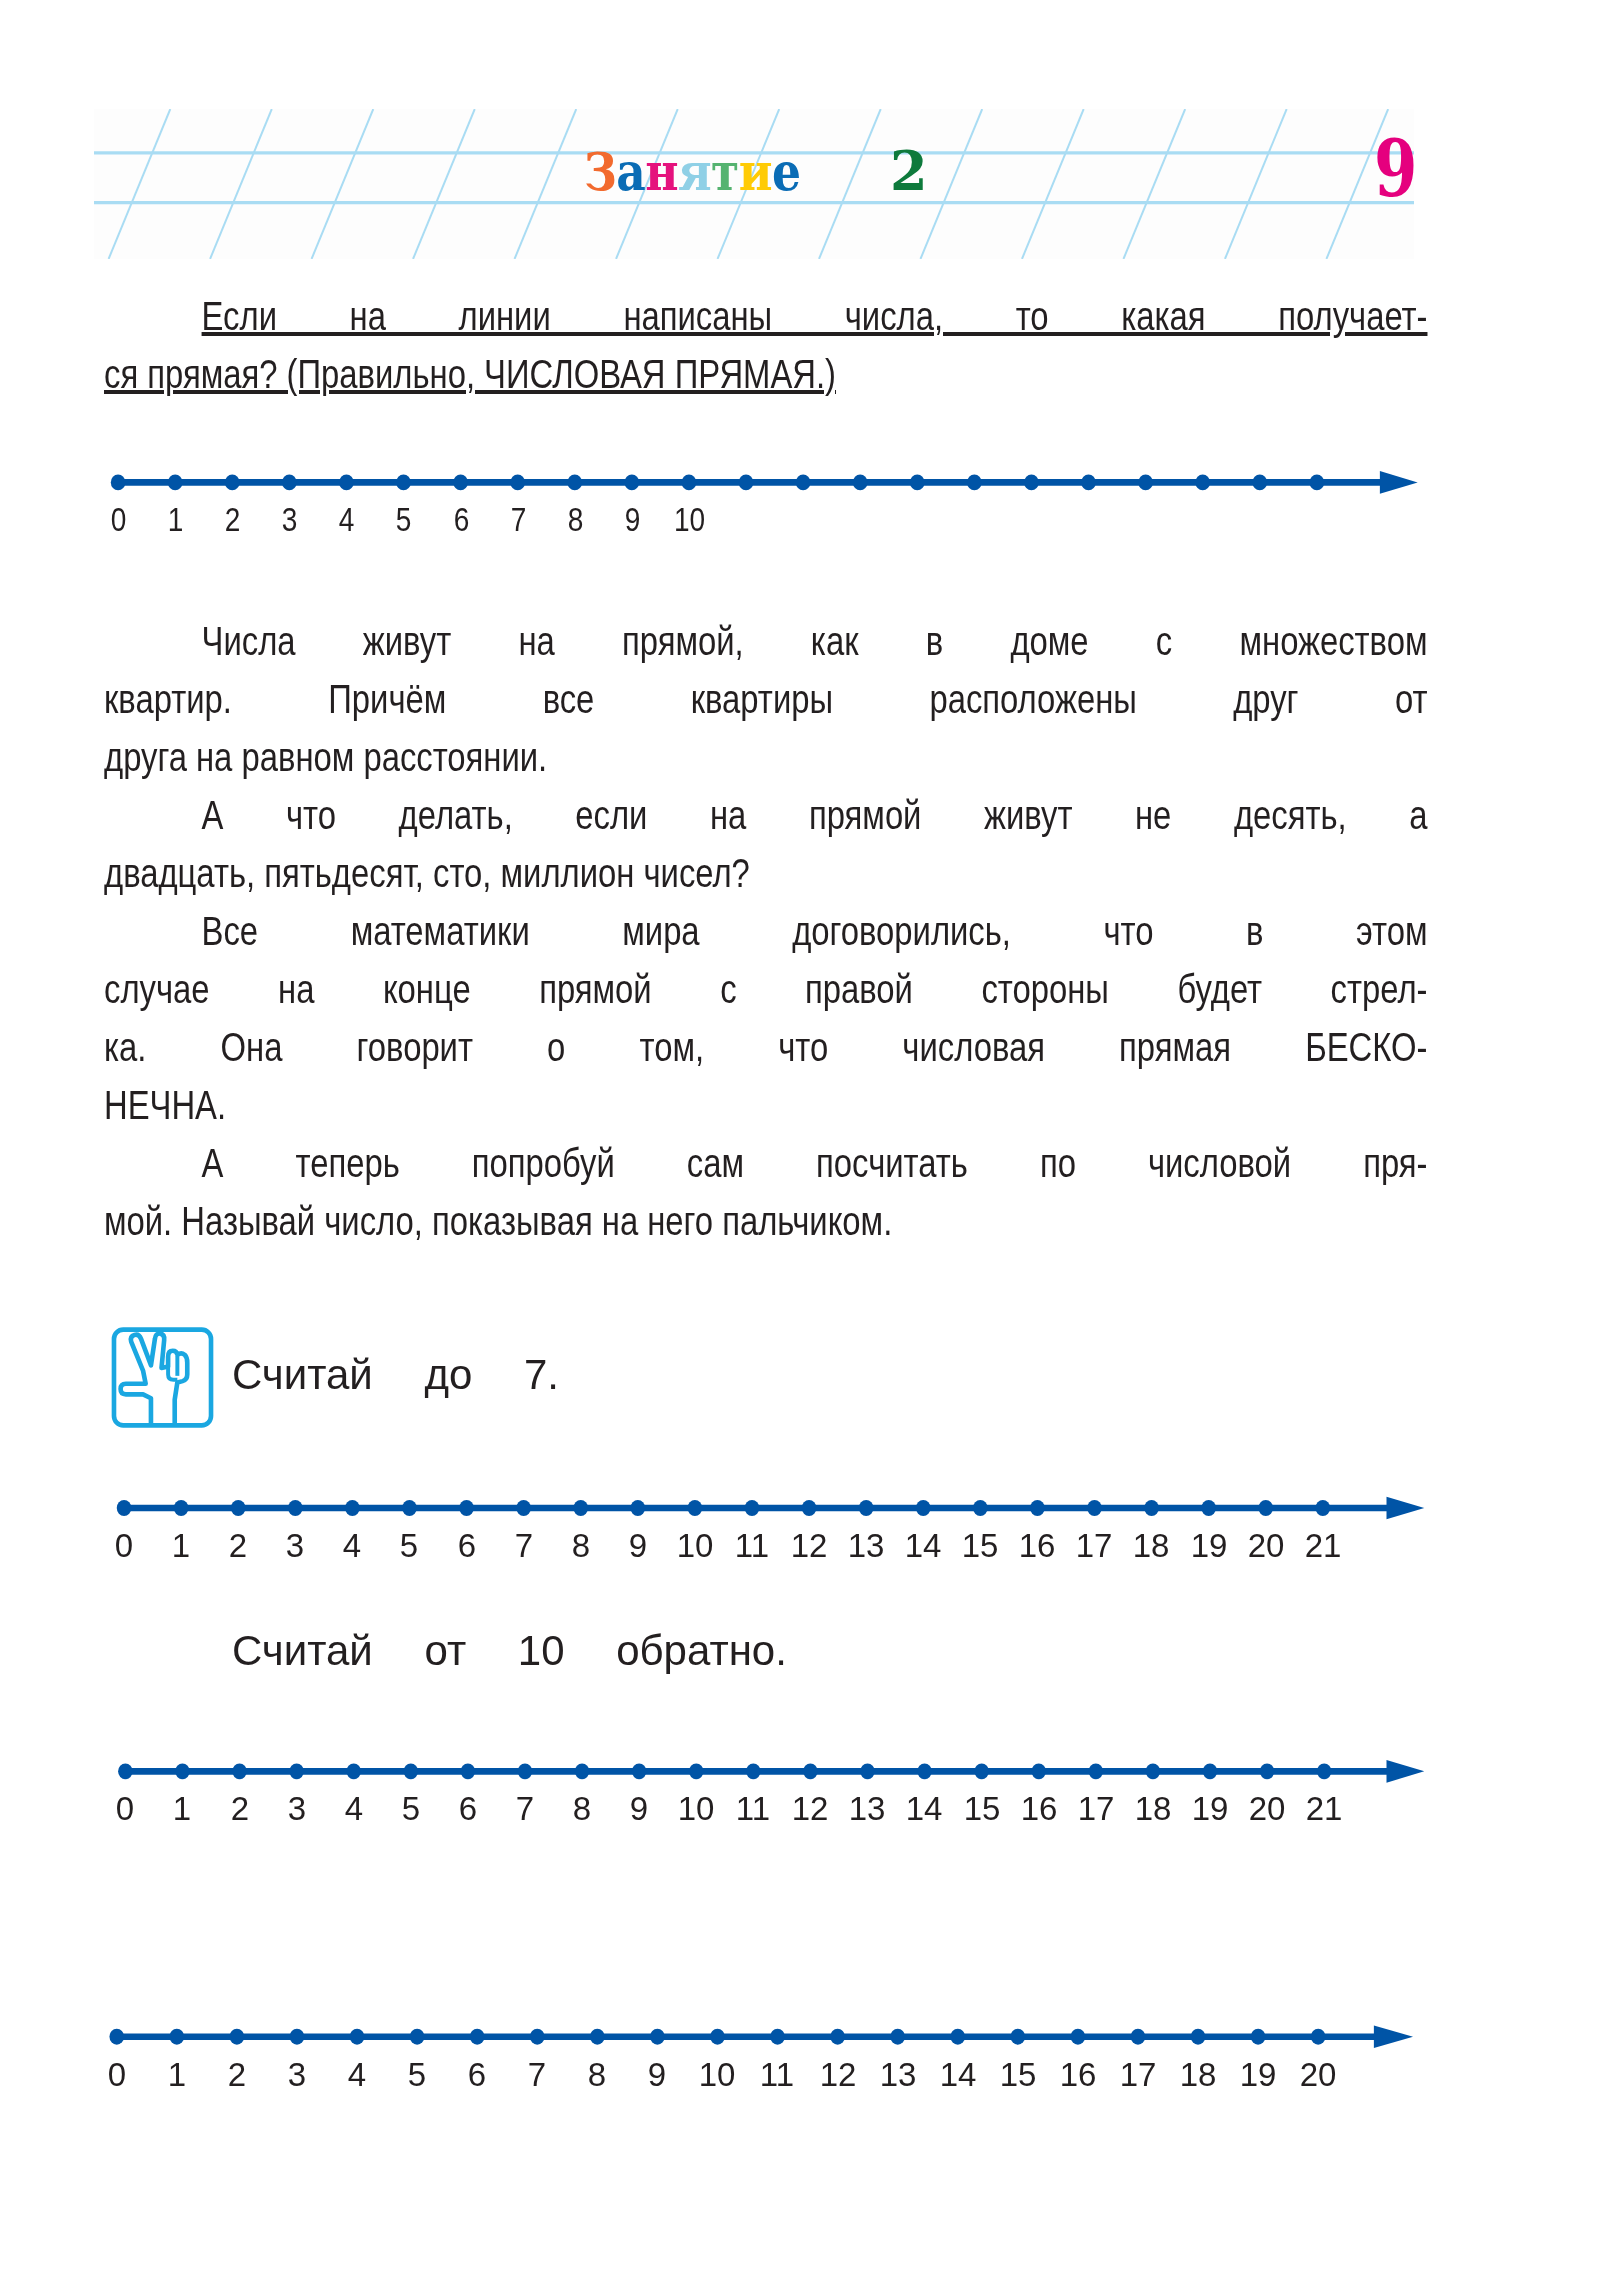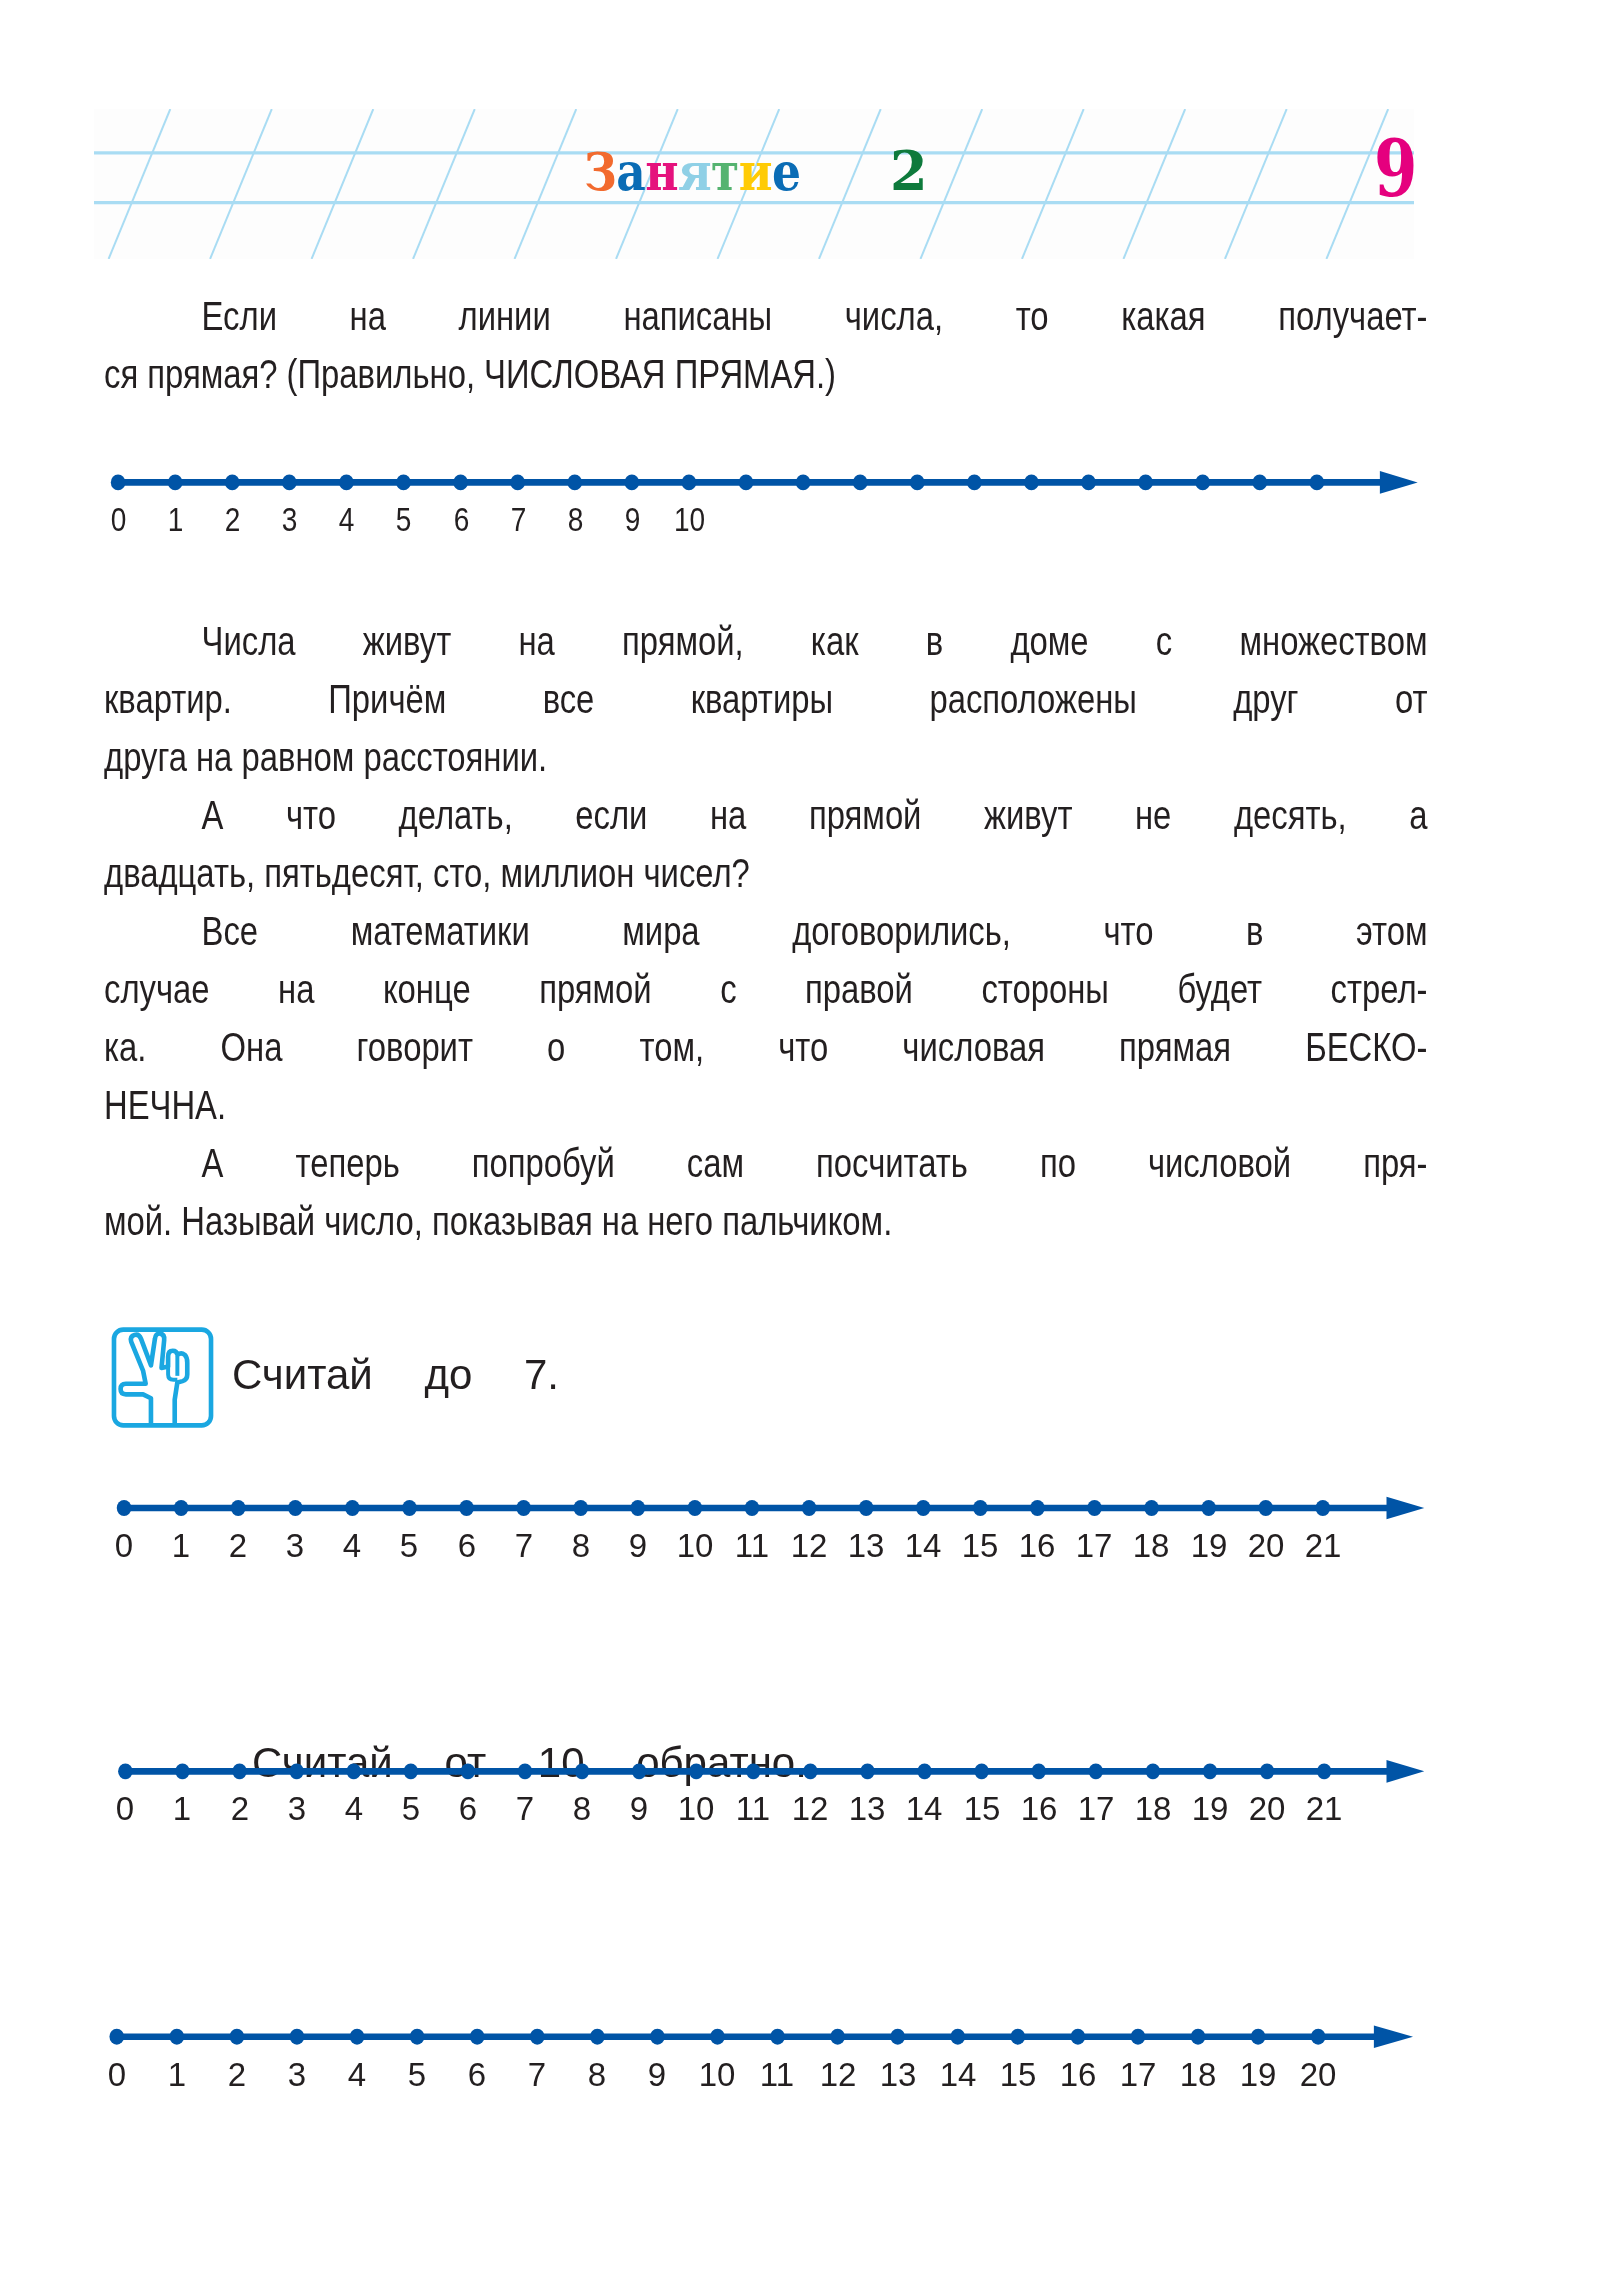--- a/index.html
+++ b/index.html
@@ -65,21 +65,21 @@
     <line x1="0" y1="66" x2="1990" y2="66" stroke="#a9dcf3" stroke-width="5"></line>
     <line x1="0" y1="141" x2="1990" y2="141" stroke="#a9dcf3" stroke-width="5"></line>
   </svg>
   <div class="lesson-title">
     <span class="lesson-word" id="lesson-word"><span style="color: rgb(242, 106, 46);">З</span><span style="color: rgb(10, 108, 181);">а</span><span style="color: rgb(229, 18, 125);">н</span><span style="color: rgb(143, 208, 230);">я</span><span style="color: rgb(85, 179, 112);">т</span><span style="color: rgb(255, 203, 5);">и</span><span style="color: rgb(10, 108, 181);">е</span></span>
     <span class="lesson-num" style="color: rgb(14, 122, 60);">2</span>
     <span class="page-num" style="color: rgb(229, 0, 126);">9</span>
   </div>
 </div>
 
-<div class="para" style="top:287px;">
+<div class="para" style="top:287px;text-decoration:underline;">
   <div class="cond">
     <span class="line indent">Если на линии написаны числа, то какая получает-</span>
     <span class="line last">ся прямая? (Правильно, ЧИСЛОВАЯ ПРЯМАЯ.)</span>
   </div>
 </div>
 
 <div class="numline" id="nl1" style="top:0;">
     <svg width="1622" height="2273" viewBox="0 0 2445 3426">
       <line x1="178" y1="727" x2="2084" y2="727" stroke="#0054a6" stroke-width="10"></line>
       <ellipse cx="178" cy="727" rx="11" ry="12" fill="#0054a6"></ellipse>
@@ -191,21 +191,21 @@
     <span class="tick-label abs" style="left: 923px; top: 1527px;">14</span>
     <span class="tick-label abs" style="left: 980px; top: 1527px;">15</span>
     <span class="tick-label abs" style="left: 1037px; top: 1527px;">16</span>
     <span class="tick-label abs" style="left: 1094px; top: 1527px;">17</span>
     <span class="tick-label abs" style="left: 1151px; top: 1527px;">18</span>
     <span class="tick-label abs" style="left: 1209px; top: 1527px;">19</span>
     <span class="tick-label abs" style="left: 1266px; top: 1527px;">20</span>
     <span class="tick-label abs" style="left: 1323px; top: 1527px;">21</span>
   </div>
 
-<div class="task-text" style="left:232px; top:1736px;margin-left:20px;">
+<div class="task-text" style="left:232px; top:1624px;">
   <span>Считай</span><span class="sp"></span><span class="sp"></span>
   <span>от</span><span class="sp"></span><span class="sp"></span>
   <span>10</span><span class="sp"></span><span class="sp"></span>
   <span>обратно.</span>
 </div>
 
 <div class="numline" id="nl3" style="top:0;">
     <svg width="1622" height="2273" viewBox="0 0 2445 3426">
       <line x1="189" y1="2670" x2="2094" y2="2670" stroke="#0054a6" stroke-width="10"></line>
       <ellipse cx="189" cy="2670" rx="11" ry="12" fill="#0054a6"></ellipse>

